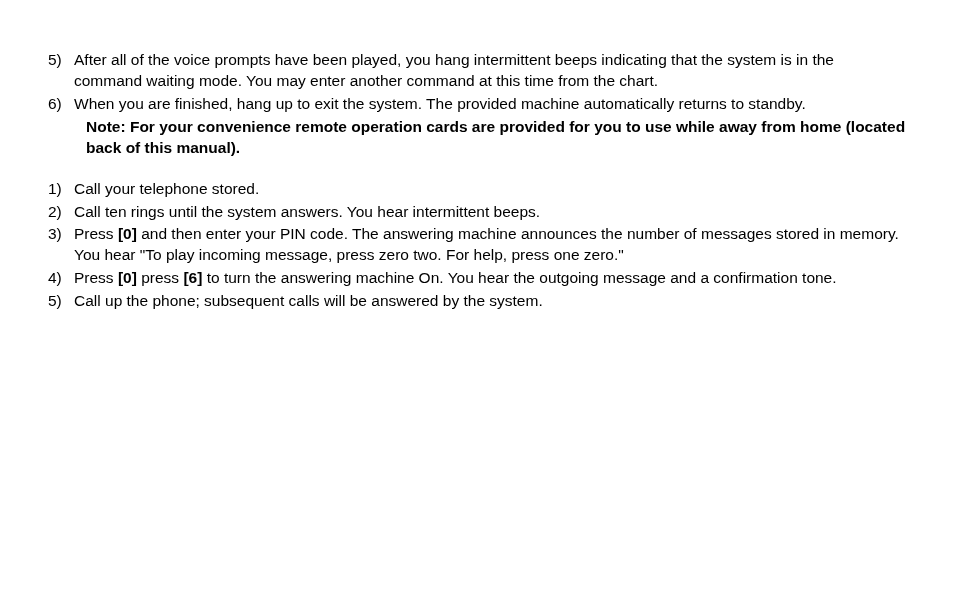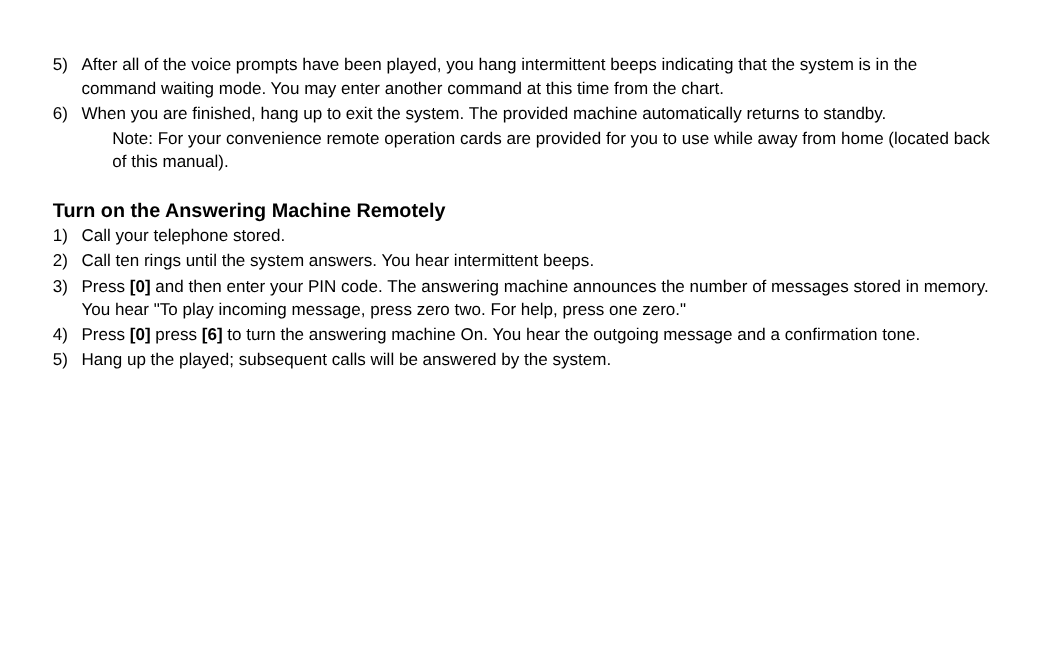--- a/index.html
+++ b/index.html
@@ -25,22 +25,22 @@
     margin-bottom: 2px;
   }
   .ol-num {
     width: 26px;
     flex: 0 0 26px;
   }
   .ol-body {
     flex: 1;
   }
   .note-block {
-    margin-left: 54px;
-    font-weight: normal;
+    margin-left: 38px;
+    font-weight: bold;
     margin-top: 2px;
     margin-bottom: 6px;
   }
   .section-gap {
     height: 14px;
   }
   .heading {
     font-weight: bold;
     font-size: 18px;
     margin-bottom: 2px;
@@ -70,36 +70,35 @@
     <div class="ol-body">After all of the voice prompts have been played, you hang intermittent beeps indicating that the system is in the command waiting mode. You may enter another command at this time from the chart.</div>
   </div>
   <div class="ol-item">
     <div class="ol-num">6)</div>
     <div class="ol-body">When you are finished, hang up to exit the system. The provided machine automatically returns to standby.</div>
   </div>
   <div class="note-block">Note: For your convenience remote operation cards are provided for you to use while away from home (located back of this manual).</div>
 
   <div class="section-gap"></div>
 
-  <div class="heading">Turn on the Answering Machine Remotely</div>
 
   <div class="ol-item">
     <div class="ol-num">1)</div>
     <div class="ol-body"><span>Call your telephone stored.</span></div>
   </div>
   <div class="ol-item">
     <div class="ol-num">2)</div>
     <div class="ol-body"><span>Call ten rings until the system answers. You hear intermittent beeps.</span></div>
   </div>
   <div class="ol-item">
     <div class="ol-num">3)</div>
     <div class="ol-body"><span>Press </span><span class="bold">[0]</span><span> and then enter your PIN code. The answering machine announces the number of messages stored in memory. You hear "To play incoming message, press zero two. For help, press one zero."</span></div>
   </div>
   <div class="ol-item">
     <div class="ol-num">4)</div>
     <div class="ol-body"><span>Press </span><span class="bold">[0]</span><span> press </span><span class="bold">[6]</span><span> to turn the answering machine On. You hear the outgoing message and a confirmation tone.</span></div>
   </div>
   <div class="ol-item">
     <div class="ol-num">5)</div>
-    <div class="ol-body"><span>Hang up the played; subsequent calls will be answered by the system.</span></div>
+    <div class="ol-body"><span>Call up the phone; subsequent calls will be answered by the system.</span></div>
   </div>
 
 </div>
 
 </body></html>

